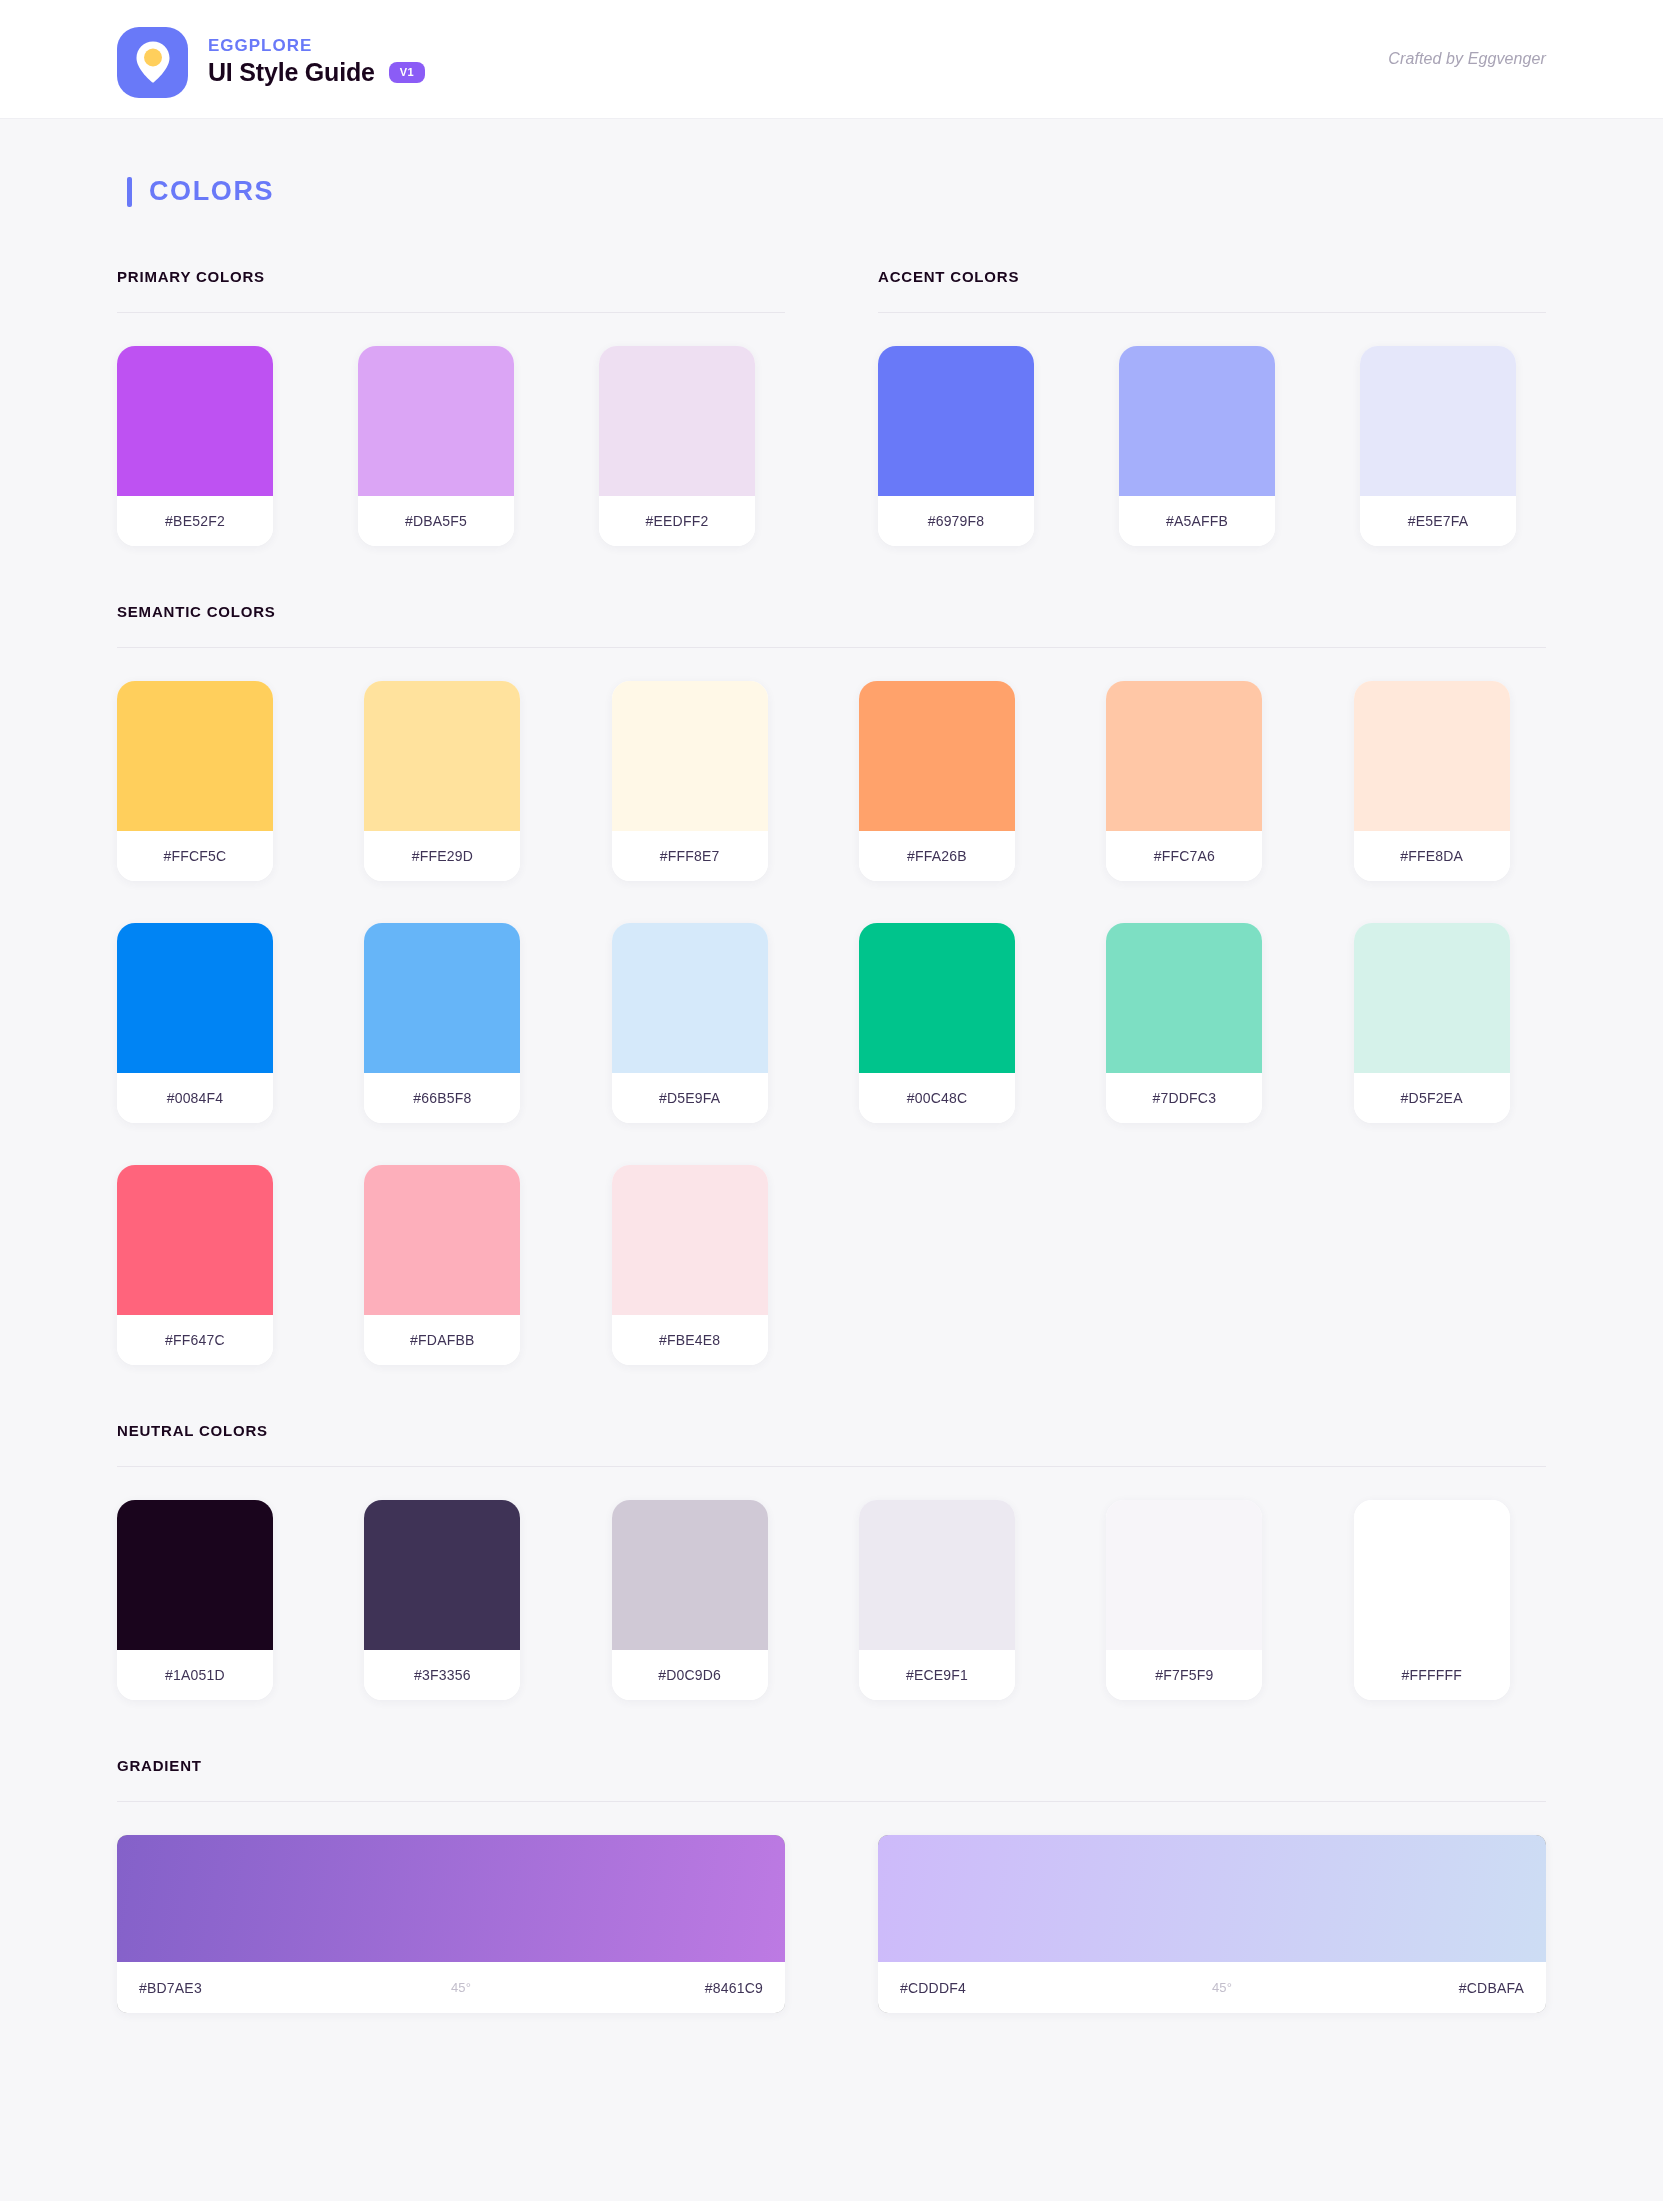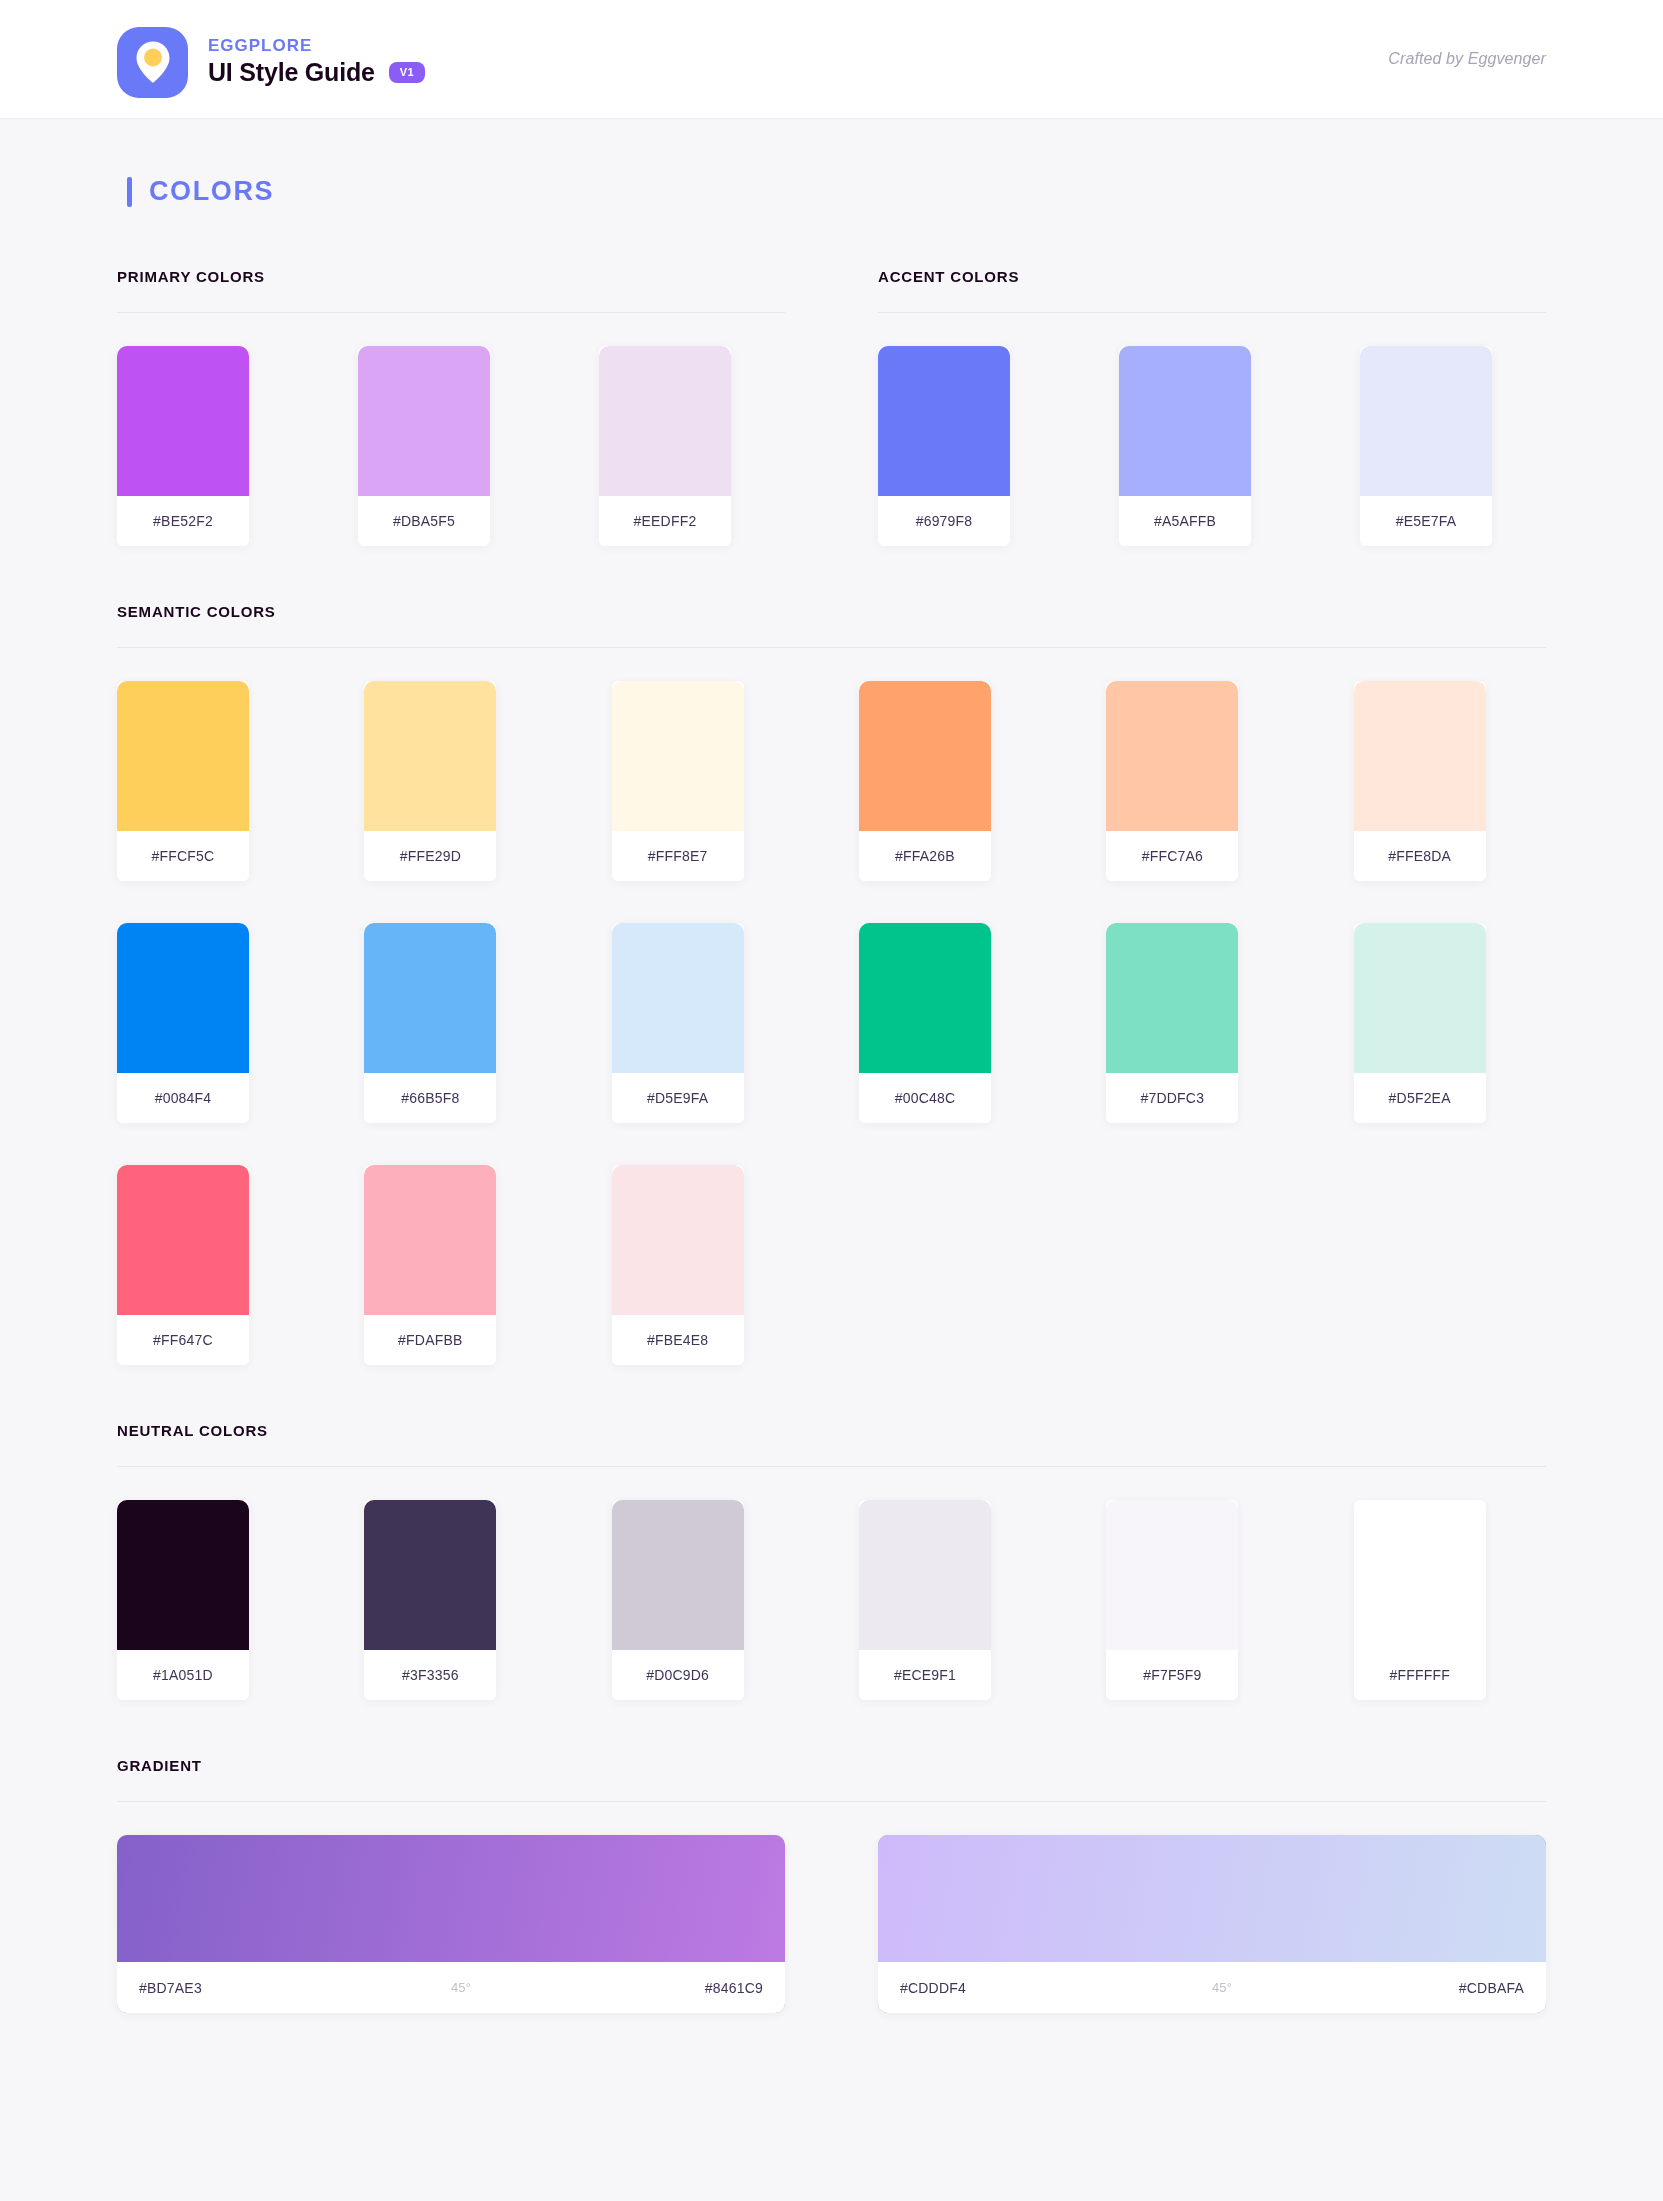--- a/index.html
+++ b/index.html
@@ -121,22 +121,22 @@
   
   .swatch-grid {
     display: grid;
     grid-template-columns: repeat(6, 1fr);
     column-gap: 55px;
     row-gap: 42px;
   }
   .swatch-grid.cols-3 { grid-template-columns: repeat(3, 1fr); column-gap: 55px; }
 
   .swatch {
-    width: 132px;
-    border-radius: 6px;
+    width: 156px;
+    border-radius: 18px;
     background: #FFFFFF;
     box-shadow: 0 2px 10px rgba(63, 51, 86, 0.055);
     overflow: hidden;
   }
   .swatch-chip {
     height: 150px;
     border-top-left-radius: 10px;
     border-top-right-radius: 10px;
   }
   .swatch-hex {

